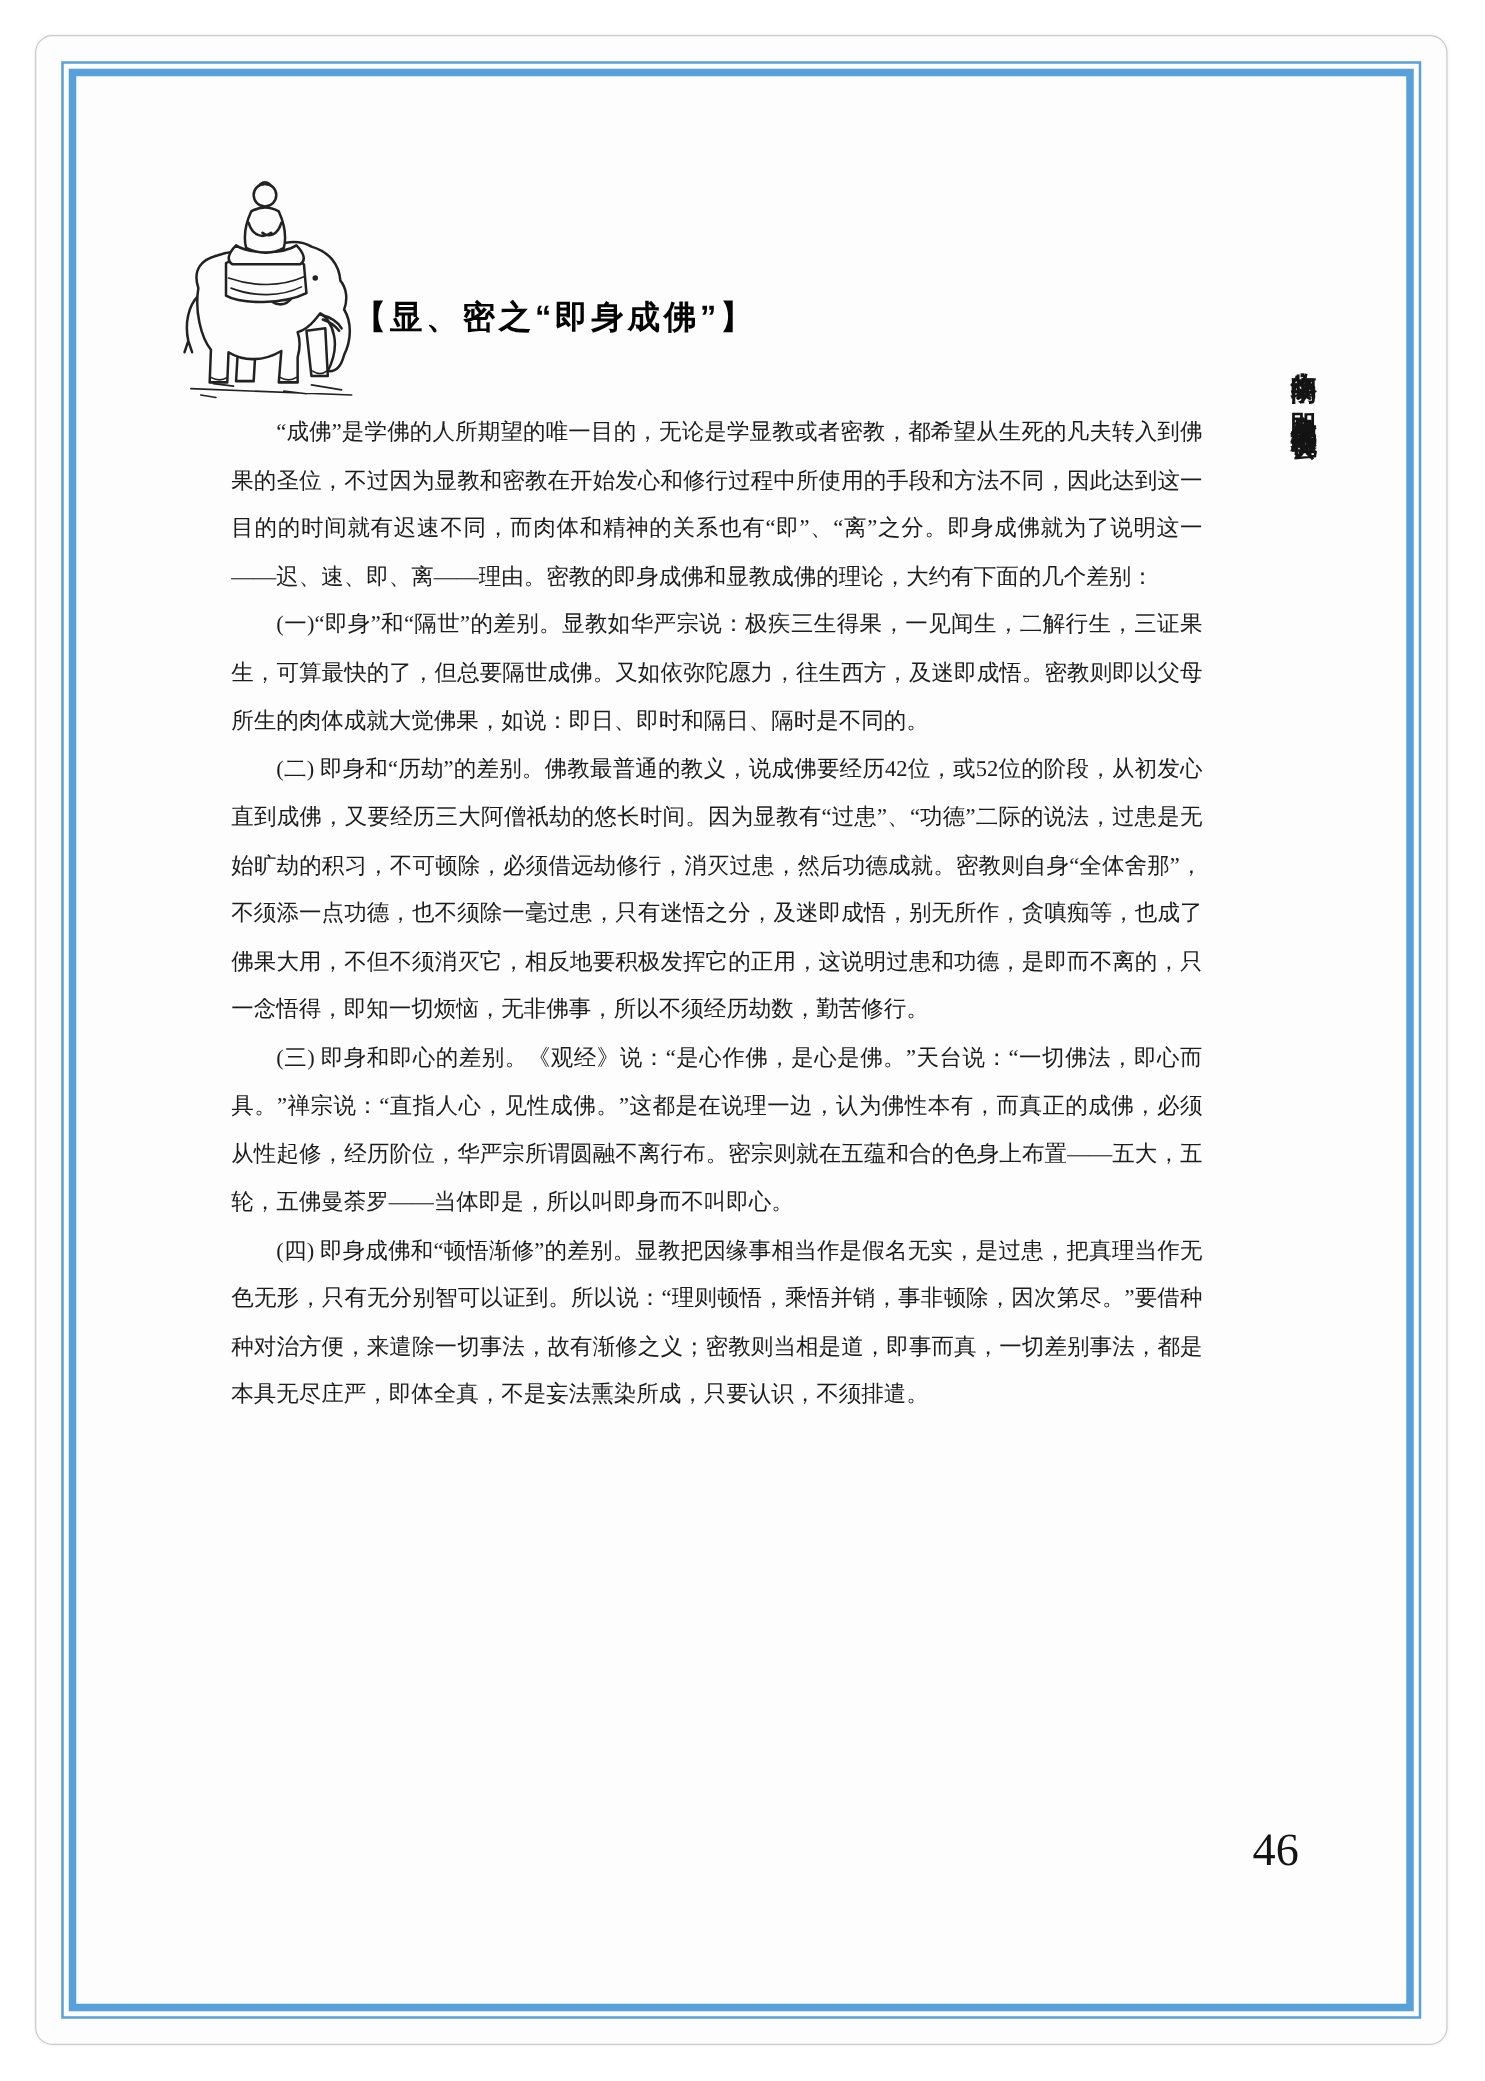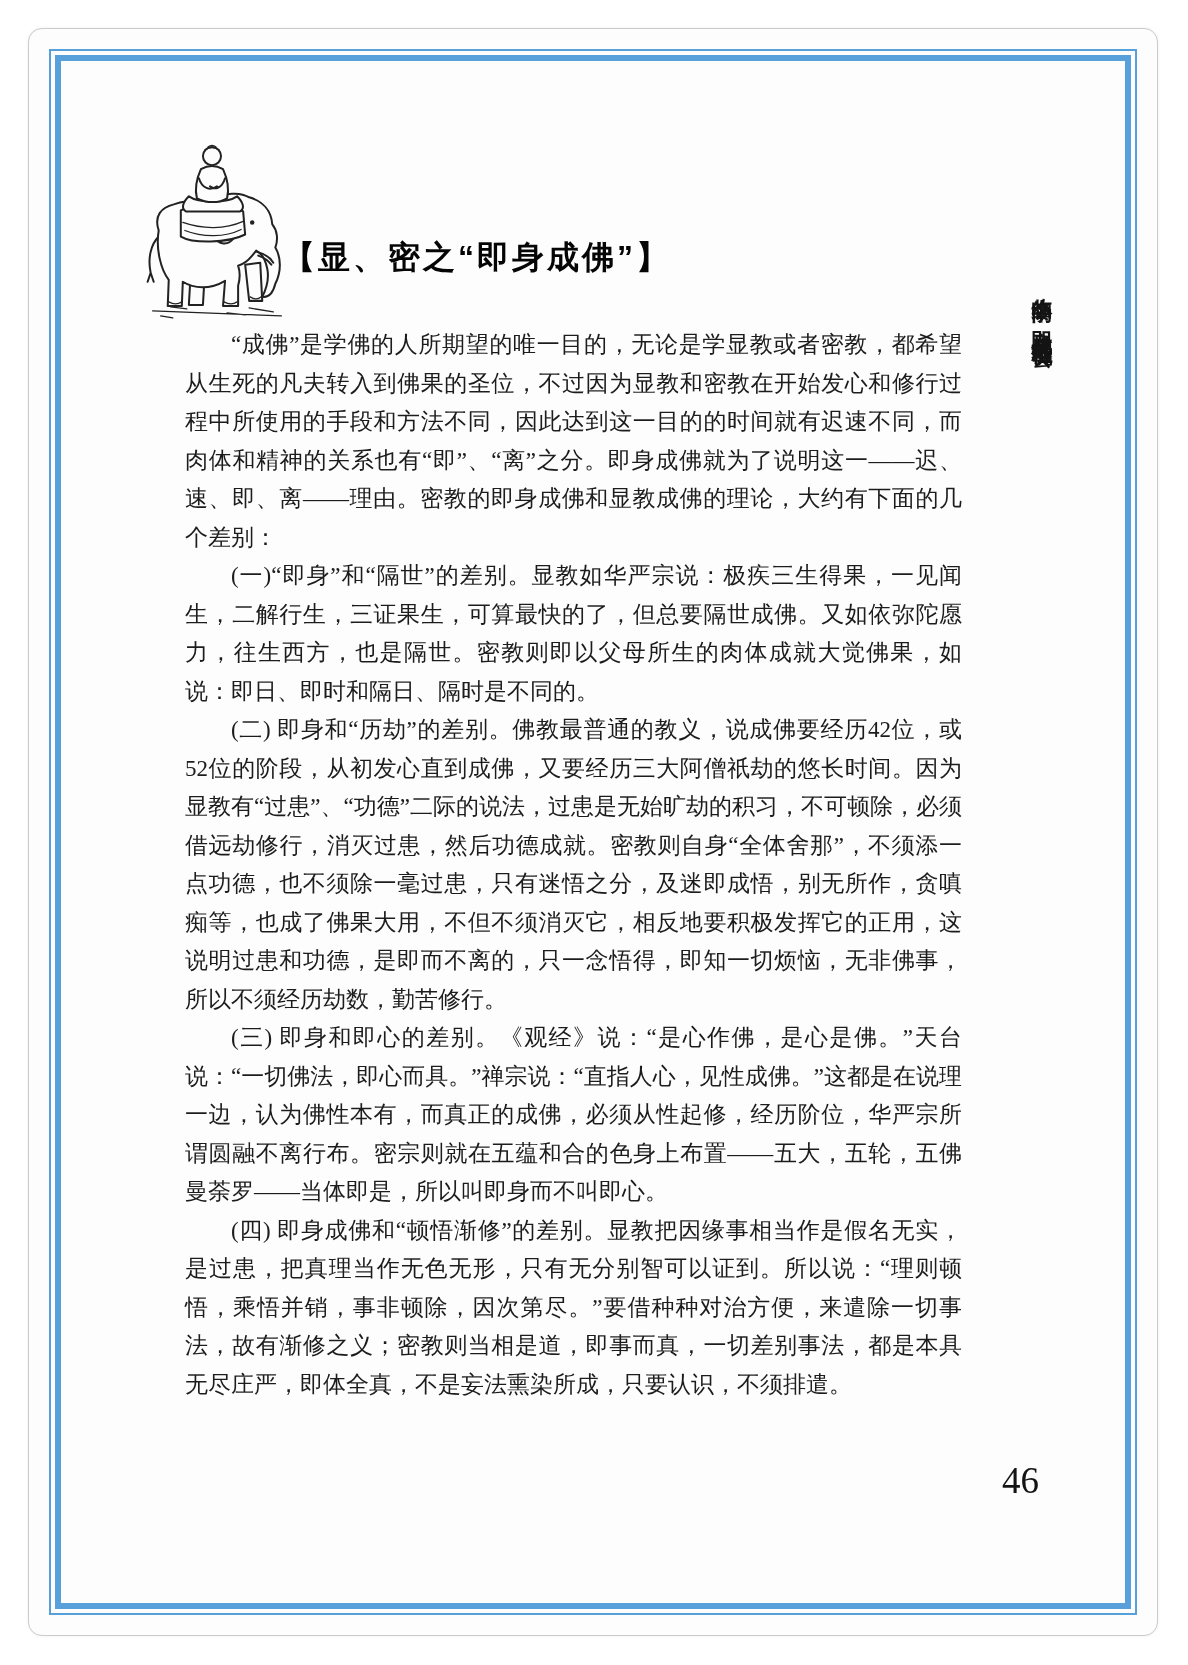--- a/index.html
+++ b/index.html
@@ -37,42 +37,42 @@
   .illustration {
     position: absolute;
     left: 130px; top: 138px;
     width: 172px; height: 186px;
   }
   .title {
     position: absolute;
     left: 283px; top: 236px;
     font-family: "Liberation Sans", "DejaVu Sans", sans-serif;
     font-weight: 700;
-    font-size: 32px;
+    font-size: 26px;
     letter-spacing: 3px;
     color: #050505;
     white-space: nowrap;
   }
   .vertical-label {
     position: absolute;
     left: 1028px; top: 281px;
     height: 360px;
     writing-mode: vertical-rl;
     text-orientation: upright;
     font-family: "Liberation Sans", "DejaVu Sans", sans-serif;
     font-weight: 700;
     font-size: 21px;
     letter-spacing: 2px;
     color: #141414;
   }
   .article {
     position: absolute;
     left: 185px; top: 326px;
     width: 777px;
-    font-size: 23px;
+    font-size: 18px;
     line-height: 38.5px;
     text-align: justify;
     color: #1c1c1c;
   }
   .article p {
     margin: 0;
     text-indent: 2em;
   }
   .page-number {
     position: absolute;
@@ -141,19 +141,19 @@
 
   <path class="thin" d="M22,172 L150,177 M40,168 l16,2 M118,169 l24,4 M30,177 l12,2 M96,174 l18,2"></path>
 </svg>
 
 <div class="title">【显、密之“即身成佛”】</div>
 
 <div class="vertical-label">临终中阴·即身成佛的最佳机会</div>
 
 <div class="article">
   <p>“成佛”是学佛的人所期望的唯一目的，无论是学显教或者密教，都希望从生死的凡夫转入到佛果的圣位，不过因为显教和密教在开始发心和修行过程中所使用的手段和方法不同，因此达到这一目的的时间就有迟速不同，而肉体和精神的关系也有“即”、“离”之分。即身成佛就为了说明这一——迟、速、即、离——理由。密教的即身成佛和显教成佛的理论，大约有下面的几个差别：</p>
-  <p>(一)“即身”和“隔世”的差别。显教如华严宗说：极疾三生得果，一见闻生，二解行生，三证果生，可算最快的了，但总要隔世成佛。又如依弥陀愿力，往生西方，也是隔世。密教则即以父母所生的肉体成就大觉佛果，如说：即日、即时和隔日、隔时是不同的。</p>
+  <p>(一)“即身”和“隔世”的差别。显教如华严宗说：极疾三生得果，一见闻生，二解行生，三证果生，可算最快的了，但总要隔世成佛。又如依弥陀愿力，往生西方，及迷即成悟。密教则即以父母所生的肉体成就大觉佛果，如说：即日、即时和隔日、隔时是不同的。</p>
   <p>(二) 即身和“历劫”的差别。佛教最普通的教义，说成佛要经历42位，或52位的阶段，从初发心直到成佛，又要经历三大阿僧祇劫的悠长时间。因为显教有“过患”、“功德”二际的说法，过患是无始旷劫的积习，不可顿除，必须借远劫修行，消灭过患，然后功德成就。密教则自身“全体舍那”，不须添一点功德，也不须除一毫过患，只有迷悟之分，及迷即成悟，别无所作，贪嗔痴等，也成了佛果大用，不但不须消灭它，相反地要积极发挥它的正用，这说明过患和功德，是即而不离的，只一念悟得，即知一切烦恼，无非佛事，所以不须经历劫数，勤苦修行。</p>
   <p>(三) 即身和即心的差别。《观经》说：“是心作佛，是心是佛。”天台说：“一切佛法，即心而具。”禅宗说：“直指人心，见性成佛。”这都是在说理一边，认为佛性本有，而真正的成佛，必须从性起修，经历阶位，华严宗所谓圆融不离行布。密宗则就在五蕴和合的色身上布置——五大，五轮，五佛曼荼罗——当体即是，所以叫即身而不叫即心。</p>
   <p>(四) 即身成佛和“顿悟渐修”的差别。显教把因缘事相当作是假名无实，是过患，把真理当作无色无形，只有无分别智可以证到。所以说：“理则顿悟，乘悟并销，事非顿除，因次第尽。”要借种种对治方便，来遣除一切事法，故有渐修之义；密教则当相是道，即事而真，一切差别事法，都是本具无尽庄严，即体全真，不是妄法熏染所成，只要认识，不须排遣。</p>
 </div>
 
 <div class="page-number">46</div>
 
 </body></html>

